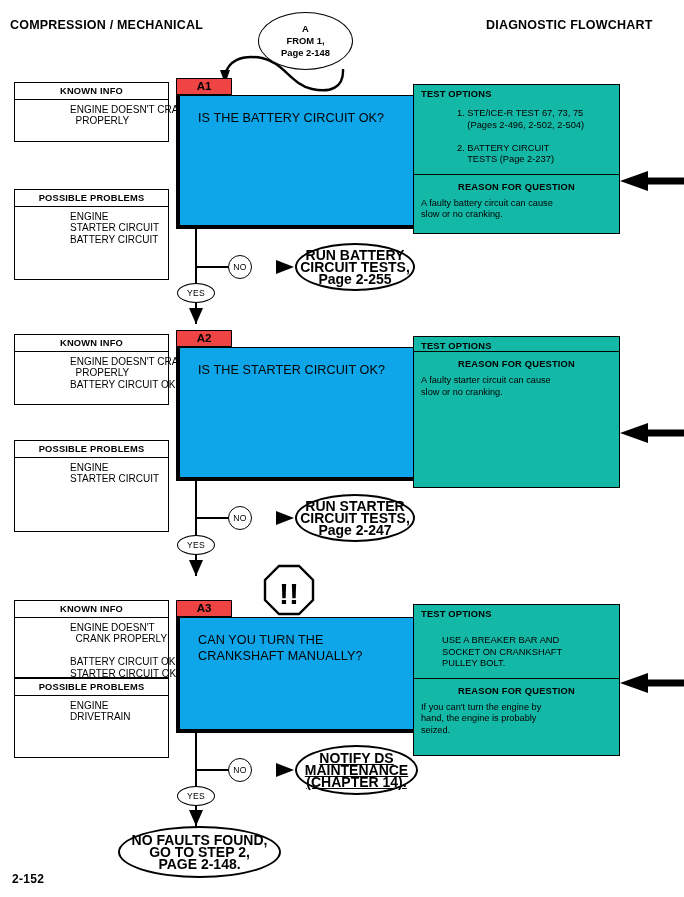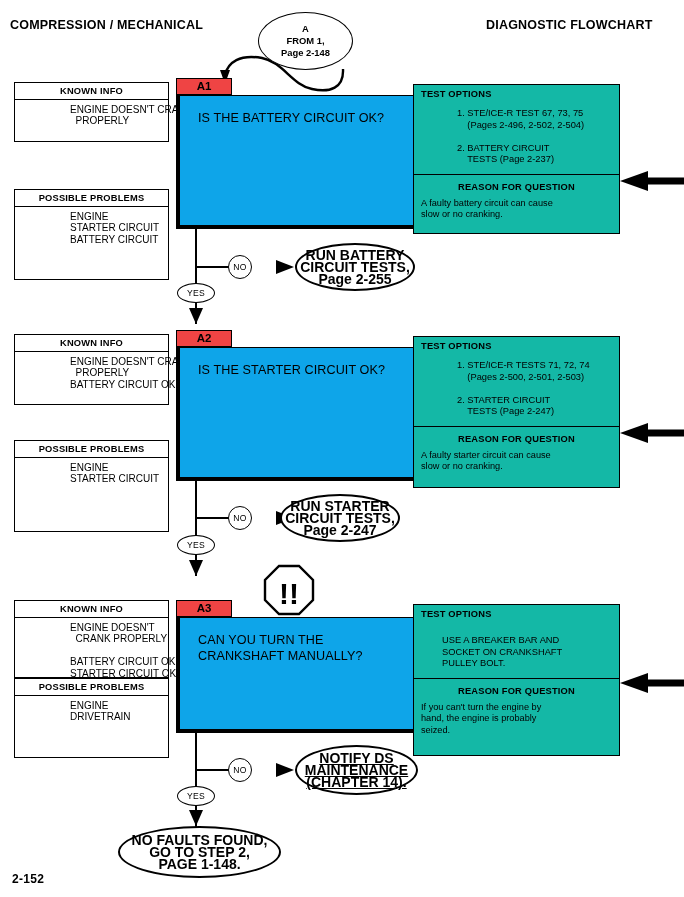--- a/index.html
+++ b/index.html
@@ -262,36 +262,31 @@
 STARTER CIRCUIT</div>
 </div>
 
 <div class="step-tab" style="left:176px; top:330px;">A2</div>
 <div class="qbox" style="left:176px; top:347px; width:252px; height:134px;">
   <div class="qbox-text">IS THE STARTER CIRCUIT OK?</div>
 </div>
 
 <div class="test-panel" style="left:413px; top:336px; width:207px; height:152px;">
   <div class="tp-title">TEST OPTIONS</div>
-  <div class="tp-opts">1. STE/ICE-R TESTS 71, 72, 74
-    (Pages 2-500, 2-501, 2-503)
-
-2. STARTER CIRCUIT
-    TESTS (Page 2-247)</div>
   <div class="tp-reason-head">REASON FOR QUESTION</div>
   <div class="tp-reason-body">A faulty starter circuit can cause
 slow or no cranking.</div>
 </div>
 
 <div class="ln ln-v" style="left:195px; top:481px; height:56px;"></div>
 <div class="ln ln-h" style="left:195px; top:517px; width:50px;"></div>
 <div class="ln ln-v" style="left:195px; top:554px; height:22px;"></div>
 <div class="yesno no-b" style="left:228px; top:506px;">NO</div>
 <div class="yesno yes-b" style="left:177px; top:535px;">YES</div>
-<div class="oval" style="left:280px; top:494px; width:120px; height:48px;">RUN STARTER
+<div class="oval" style="left:295px; top:494px; width:120px; height:48px;">RUN STARTER
 CIRCUIT TESTS,
 Page 2-247</div>
 
 <div class="info-panel" style="top:600px; height:78px;">
   <div class="ip-head">KNOWN INFO</div>
   <div class="ip-body">ENGINE DOESN'T
   CRANK PROPERLY
 
 BATTERY CIRCUIT OK
 STARTER CIRCUIT OK</div>
@@ -323,15 +318,15 @@
 <div class="ln ln-h" style="left:195px; top:769px; width:50px;"></div>
 <div class="ln ln-v" style="left:195px; top:805px; height:22px;"></div>
 <div class="yesno no-b" style="left:228px; top:758px;">NO</div>
 <div class="yesno yes-b" style="left:177px; top:786px;">YES</div>
 <div class="oval" style="left:295px; top:745px; width:123px; height:50px;text-decoration:underline;">NOTIFY DS
 MAINTENANCE
 (CHAPTER 14).</div>
 
 <div class="oval" style="left:118px; top:826px; width:163px; height:52px;">NO FAULTS FOUND,
 GO TO STEP 2,
-PAGE 1-148.</div>
+PAGE 2-148.</div>
 
 <div id="page-number">2-152</div>
 
 </body></html>

